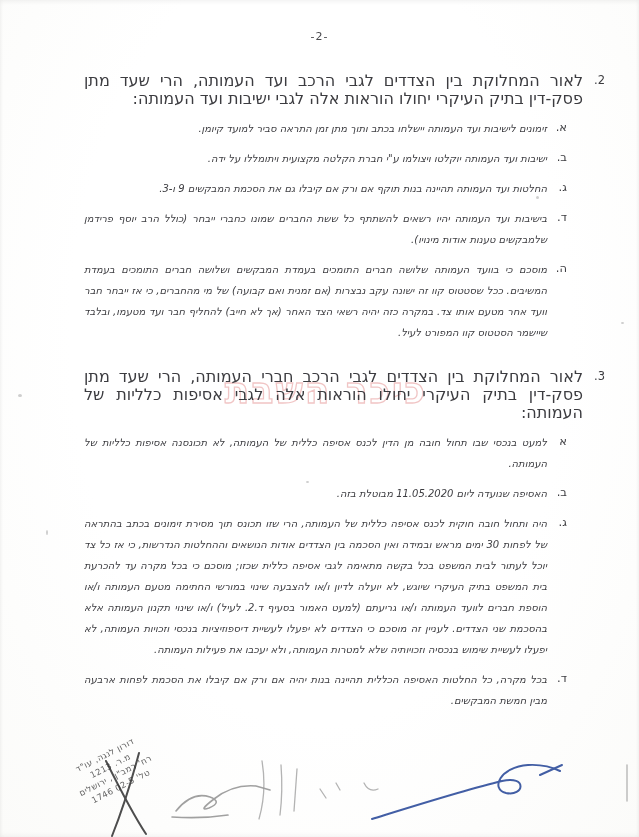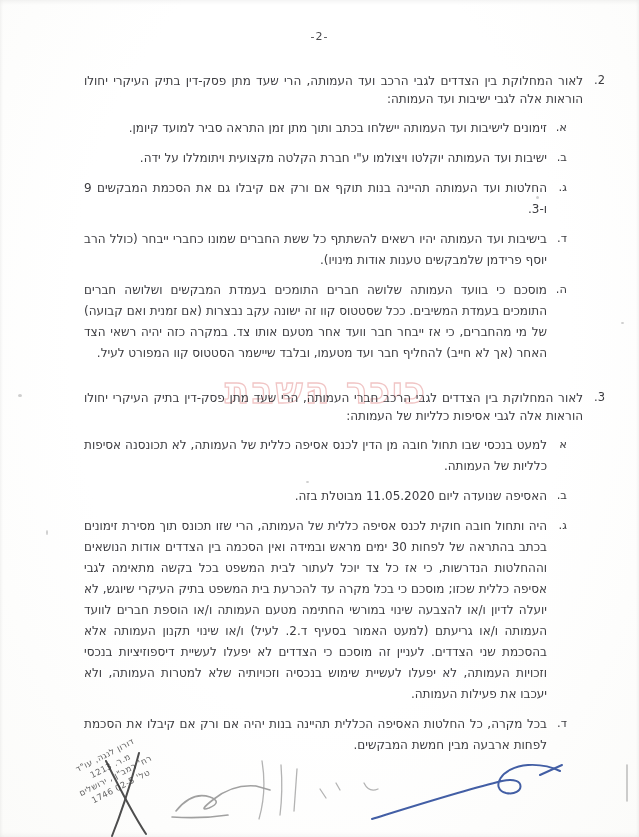--- a/index.html
+++ b/index.html
@@ -7,24 +7,24 @@
     position:relative;width:639px;height:837px;margin:0 auto;overflow:hidden;
     background:radial-gradient(ellipse at 50% 40%, #ffffff 55%, #fbfbf9 100%);
     box-shadow:inset 0 2px 4px rgba(0,0,0,.05), inset 0 -2px 4px rgba(0,0,0,.04);
     font-family:"DejaVu Sans", sans-serif;color:#3c3c40;
   }
   .pagenum{position:absolute;top:30px;left:0;right:0;text-align:center;
     font-size:11px;letter-spacing:1px;color:#4a4a4e;}
   .content{position:absolute;top:72px;right:34px;left:84px;direction:rtl;}
   .item{display:grid;grid-template-columns:22px 1fr;margin-bottom:13px;}
   .item .num{font-size:11.5px;padding-top:1px;}
-  .intro{margin:0 0 10px 0;font-size:12px;line-height:18px;text-align:justify;}
+  .intro{margin:0 0 10px 0;font-size:16px;line-height:18px;text-align:justify;}
   .sub{display:grid;grid-template-columns:20px 1fr;margin:0 16px 9px 0;}
   .sub .letter{font-size:11.5px;padding-top:2px;}
-  .sub .text{margin:0;font-size:12px;line-height:21px;text-align:justify;}
+  .sub .text{margin:0;font-size:10px;line-height:21px;text-align:justify;font-style:italic;}
   .sub.wide-gap{margin-bottom:12px;}
   .watermark{
     position:absolute;top:370px;right:212px;direction:rtl;pointer-events:none;
     font-size:36px;font-weight:bold;letter-spacing:2px;color:transparent;
     -webkit-text-stroke:1.3px rgba(214,92,92,.42);opacity:.85;
   }
   .stamp{
     position:absolute;left:34px;top:748px;width:158px;
     transform:rotate(-27deg);transform-origin:50% 50%;
     direction:rtl;text-align:center;color:#4b4b4b;

